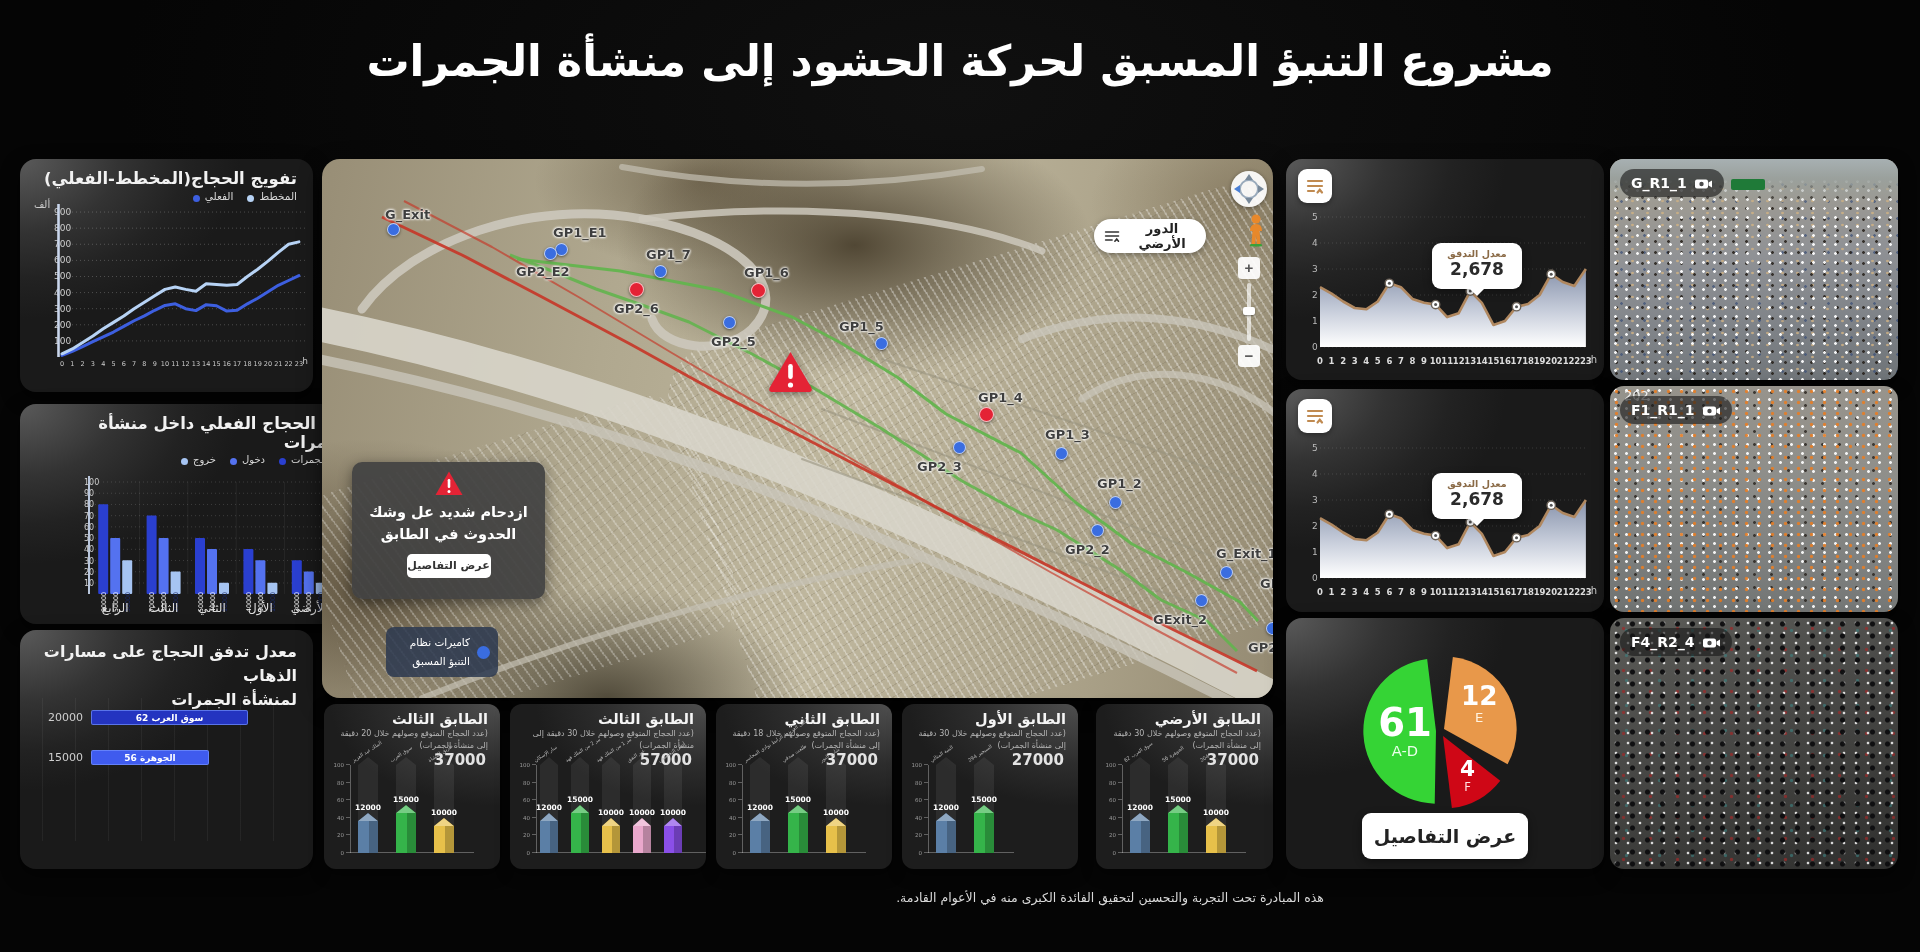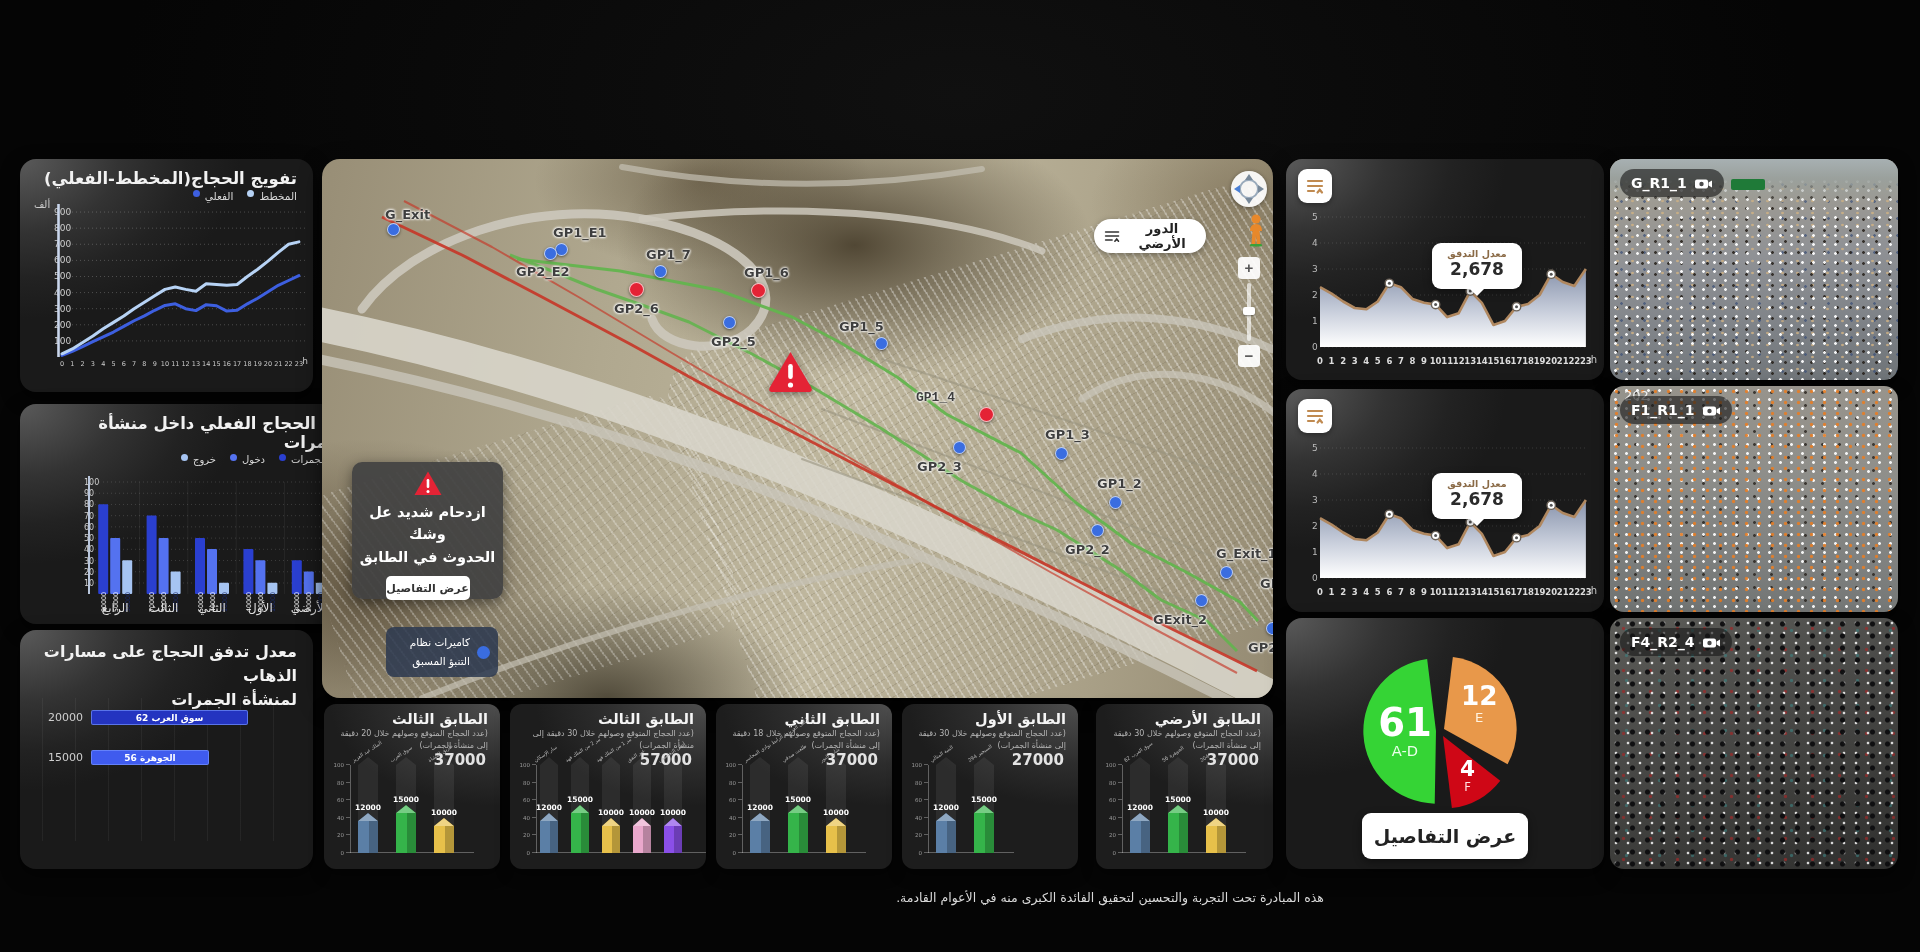--- a/index.html
+++ b/index.html
@@ -17,21 +17,21 @@
   .panel h2 { font-size:16.5px; font-weight:800; padding:10px 16px 0 10px; text-align:right; color:#f2f2f2; }
 
   
   .p-tafweej { left:20px; top:159px; width:293px; height:233px; }
   .p-inside  { left:20px; top:404px; width:347px; height:220px; }
   .p-flowpaths { left:20px; top:630px; width:293px; height:239px; }
   .p-flowpaths h2 { line-height:1.5; font-size:16px; }
 
   .legend { direction:rtl; display:flex; gap:14px; justify-content:flex-start;
     padding:2px 16px 0 0; font-size:10.5px; color:#d8d8d8; }
-  .legend .li { display:flex; align-items:flex-start; gap:5px; }
+  .legend .li { display:flex; align-items:flex-end; gap:5px; }
   .legend .dot { width:7px; height:7px; border-radius:50%; background:var(--c); display:inline-block; }
   .alef { position:absolute; left:14px; top:40px; font-size:10px; color:#ccc; }
 
   .chart-svg { position:absolute; inset:0; width:100%; height:100%; }
 
   
   .hplot { position:absolute; left:22px; right:14px; top:68px; bottom:28px;
     background:repeating-linear-gradient(90deg, rgba(255,255,255,.05) 0 1px, transparent 1px 33px); }
   .hrow { position:absolute; left:6px; height:15px; display:flex; align-items:center; }
   .hrow .hbar { height:15px; border-radius:2px; display:flex; align-items:center; justify-content:center;
@@ -62,21 +62,21 @@
   #svg-roads,#svg-routes { position:absolute; inset:0; width:100%; height:100%; }
   #markers { position:absolute; inset:0;margin-left:40px; }
   .mk-dot { position:absolute; border-radius:50%; box-shadow:0 1px 3px rgba(0,0,0,.5); }
   .mk-dot.blue { width:13px; height:13px; background:#3a6de0; border:1.5px solid rgba(235,242,255,.75); }
   .mk-dot.red  { width:15px; height:15px; background:#e42335; border:1.5px solid rgba(255,230,230,.8); }
   .mk-label { position:absolute; font-size:13px; font-weight:600; color:#3e3e3e; white-space:nowrap; direction:ltr;
     text-shadow:0 0 3px #fff,0 0 3px #fff,0 0 2px #fff; }
 
   .alert-pin { position:absolute; left:445px; top:190px; width:47px; height:46px;
     filter:drop-shadow(0 2px 3px rgba(0,0,0,.4)); }
-  .alert-pop { position:absolute; left:30px; top:303px; width:151px; height:137px; border-radius:10px;
+  .alert-pop { position:absolute; left:30px; top:303px; width:193px; height:137px; border-radius:10px;
     background:rgba(66,66,66,.93); text-align:center; box-shadow:0 4px 14px rgba(0,0,0,.45); }
   .alert-pop .warn-tri { width:30px; height:27px; margin:8px 0 0 0; }
   .alert-pop .al { font-size:14.5px; font-weight:700; color:#fff; line-height:1.55; }
   .al-btn { display:block; margin:8px auto 0; width:84px; height:24px; border:none; border-radius:5px;
     background:#fff; color:#333; font-size:11px; font-weight:700; font-family:inherit; cursor:pointer; }
 
   .map-legend { position:absolute; left:64px; top:468px; width:112px; height:50px; border-radius:8px;
     background:rgba(44,56,80,.85); display:flex; align-items:center; gap:7px; padding:4px 8px; }
   .map-legend .ldot { width:13px; height:13px; border-radius:50%; background:#3a6de0; flex:0 0 auto; }
   .map-legend .ltxt { font-size:10.5px; color:#fff; line-height:1.8; text-align:right; width:100%; }
@@ -173,20 +173,21 @@
 
   .footer { position:absolute; left:300px; right:0; top:890px; text-align:center; font-size:12.5px; color:#d9d9d9; }
 
   text { font-family:"DejaVu Sans","Liberation Sans",sans-serif; }
 </style>
 </head>
 <body>
 
 <div class="stage">
 
+  <h1 class="title">مشروع التنبؤ المسبق لحركة الحشود إلى منشأة الجمرات</h1>
 
   <section class="panel p-tafweej">
     <h2>تفويج الحجاج(المخطط-الفعلي)</h2>
     <div class="legend">
       <span class="li">
         <span>المخطط</span>
         <i class="dot" style="--c:#b7d3f5"></i>
         </span>
       <span class="li">
         <span>الفعلي</span>
@@ -377,21 +378,21 @@
         <div class="mk-label" style="left: 284px; top: 88px;">GP1_7</div>
         <div class="mk-dot red" style="left: 266.5px; top: 122.5px;"></div>
         <div class="mk-label" style="left: 252px; top: 142px;">GP2_6</div>
         <div class="mk-dot red" style="left: 388.5px; top: 123.5px;"></div>
         <div class="mk-label" style="left: 382px; top: 106px;">GP1_6</div>
         <div class="mk-dot blue" style="left: 360.5px; top: 156.5px;"></div>
         <div class="mk-label" style="left: 349px; top: 175px;">GP2_5</div>
         <div class="mk-dot blue" style="left: 512.5px; top: 177.5px;"></div>
         <div class="mk-label" style="left: 477px; top: 160px;">GP1_5</div>
         <div class="mk-dot red" style="left: 616.5px; top: 247.5px;"></div>
-        <div class="mk-label" style="left: 554px; top: 231px; font-family: Liberation Mono, monospace;">GP1_4</div>
+        <div class="mk-label" style="left: 616px; top: 231px;">GP1_4</div>
         <div class="mk-dot blue" style="left: 590.5px; top: 281.5px;"></div>
         <div class="mk-label" style="left: 555px; top: 300px;">GP2_3</div>
         <div class="mk-dot blue" style="left: 692.5px; top: 287.5px;"></div>
         <div class="mk-label" style="left: 683px; top: 268px;">GP1_3</div>
         <div class="mk-dot blue" style="left: 746.5px; top: 336.5px;"></div>
         <div class="mk-label" style="left: 735px; top: 317px;">GP1_2</div>
         <div class="mk-dot blue" style="left: 728.5px; top: 364.5px;"></div>
         <div class="mk-label" style="left: 703px; top: 383px;">GP2_2</div>
         <div class="mk-dot blue" style="left: 857.5px; top: 406.5px;"></div>
         <div class="mk-label" style="left: 854px; top: 387px;">G_Exit_1</div>

